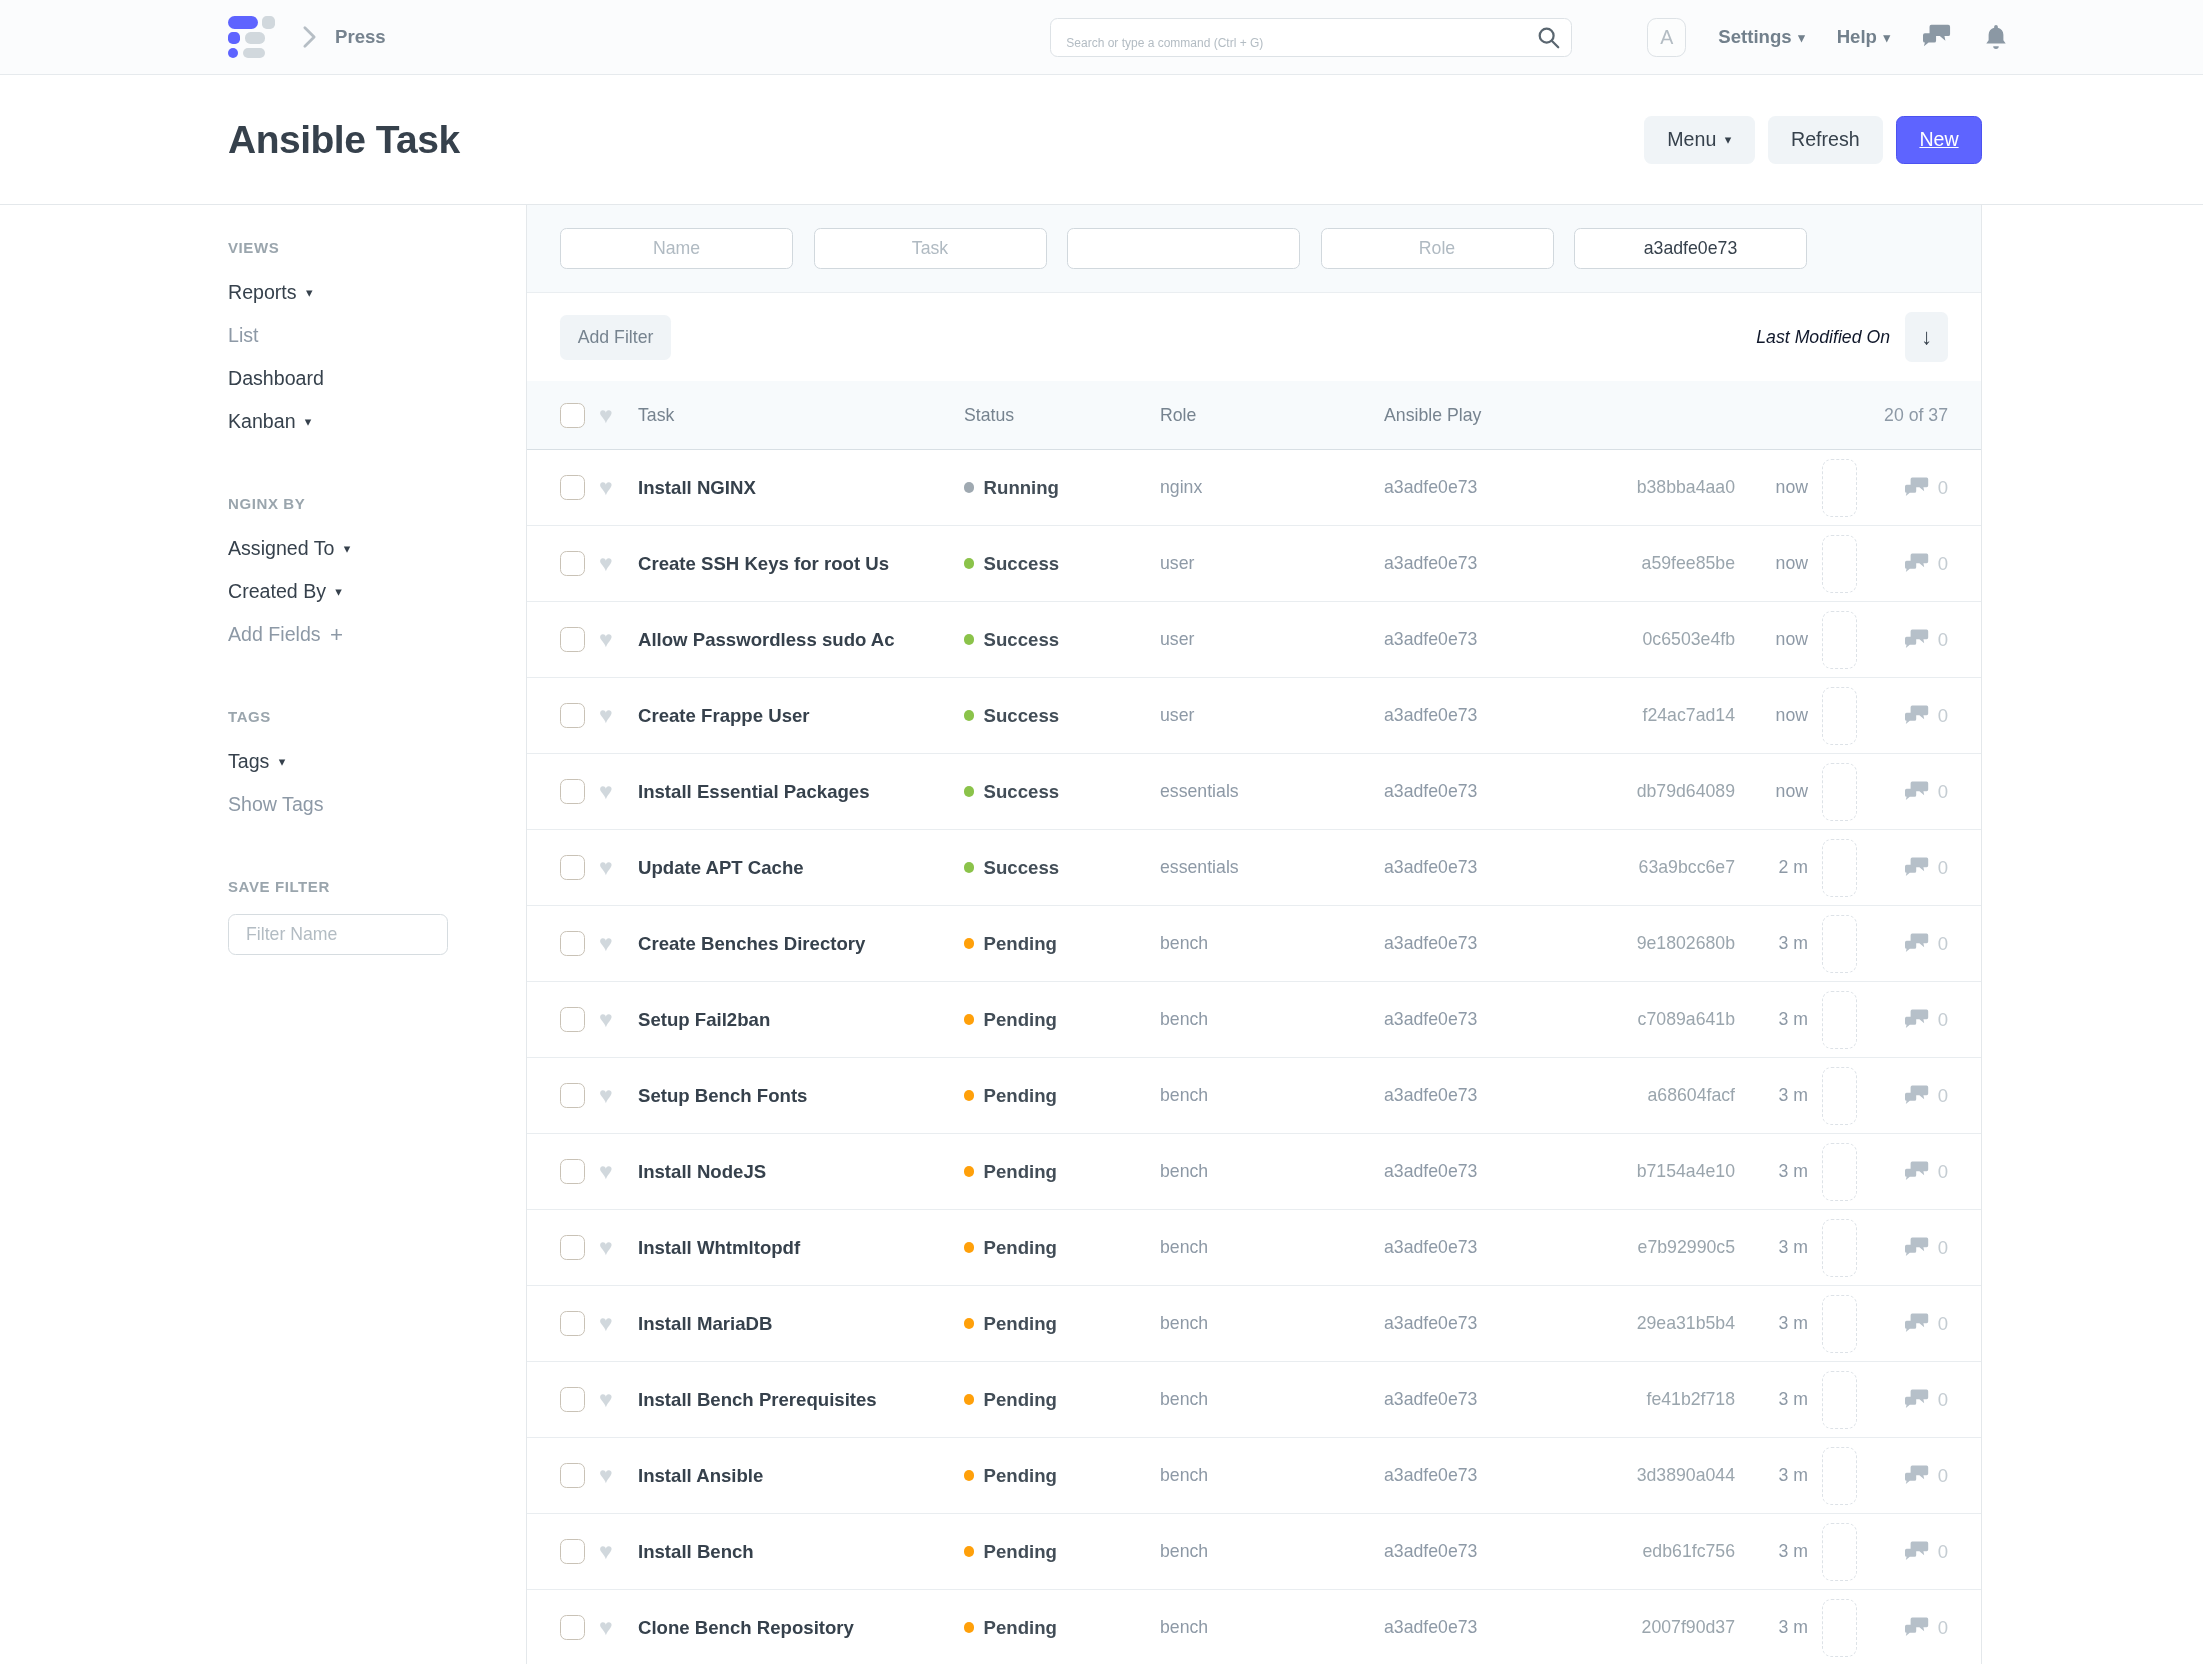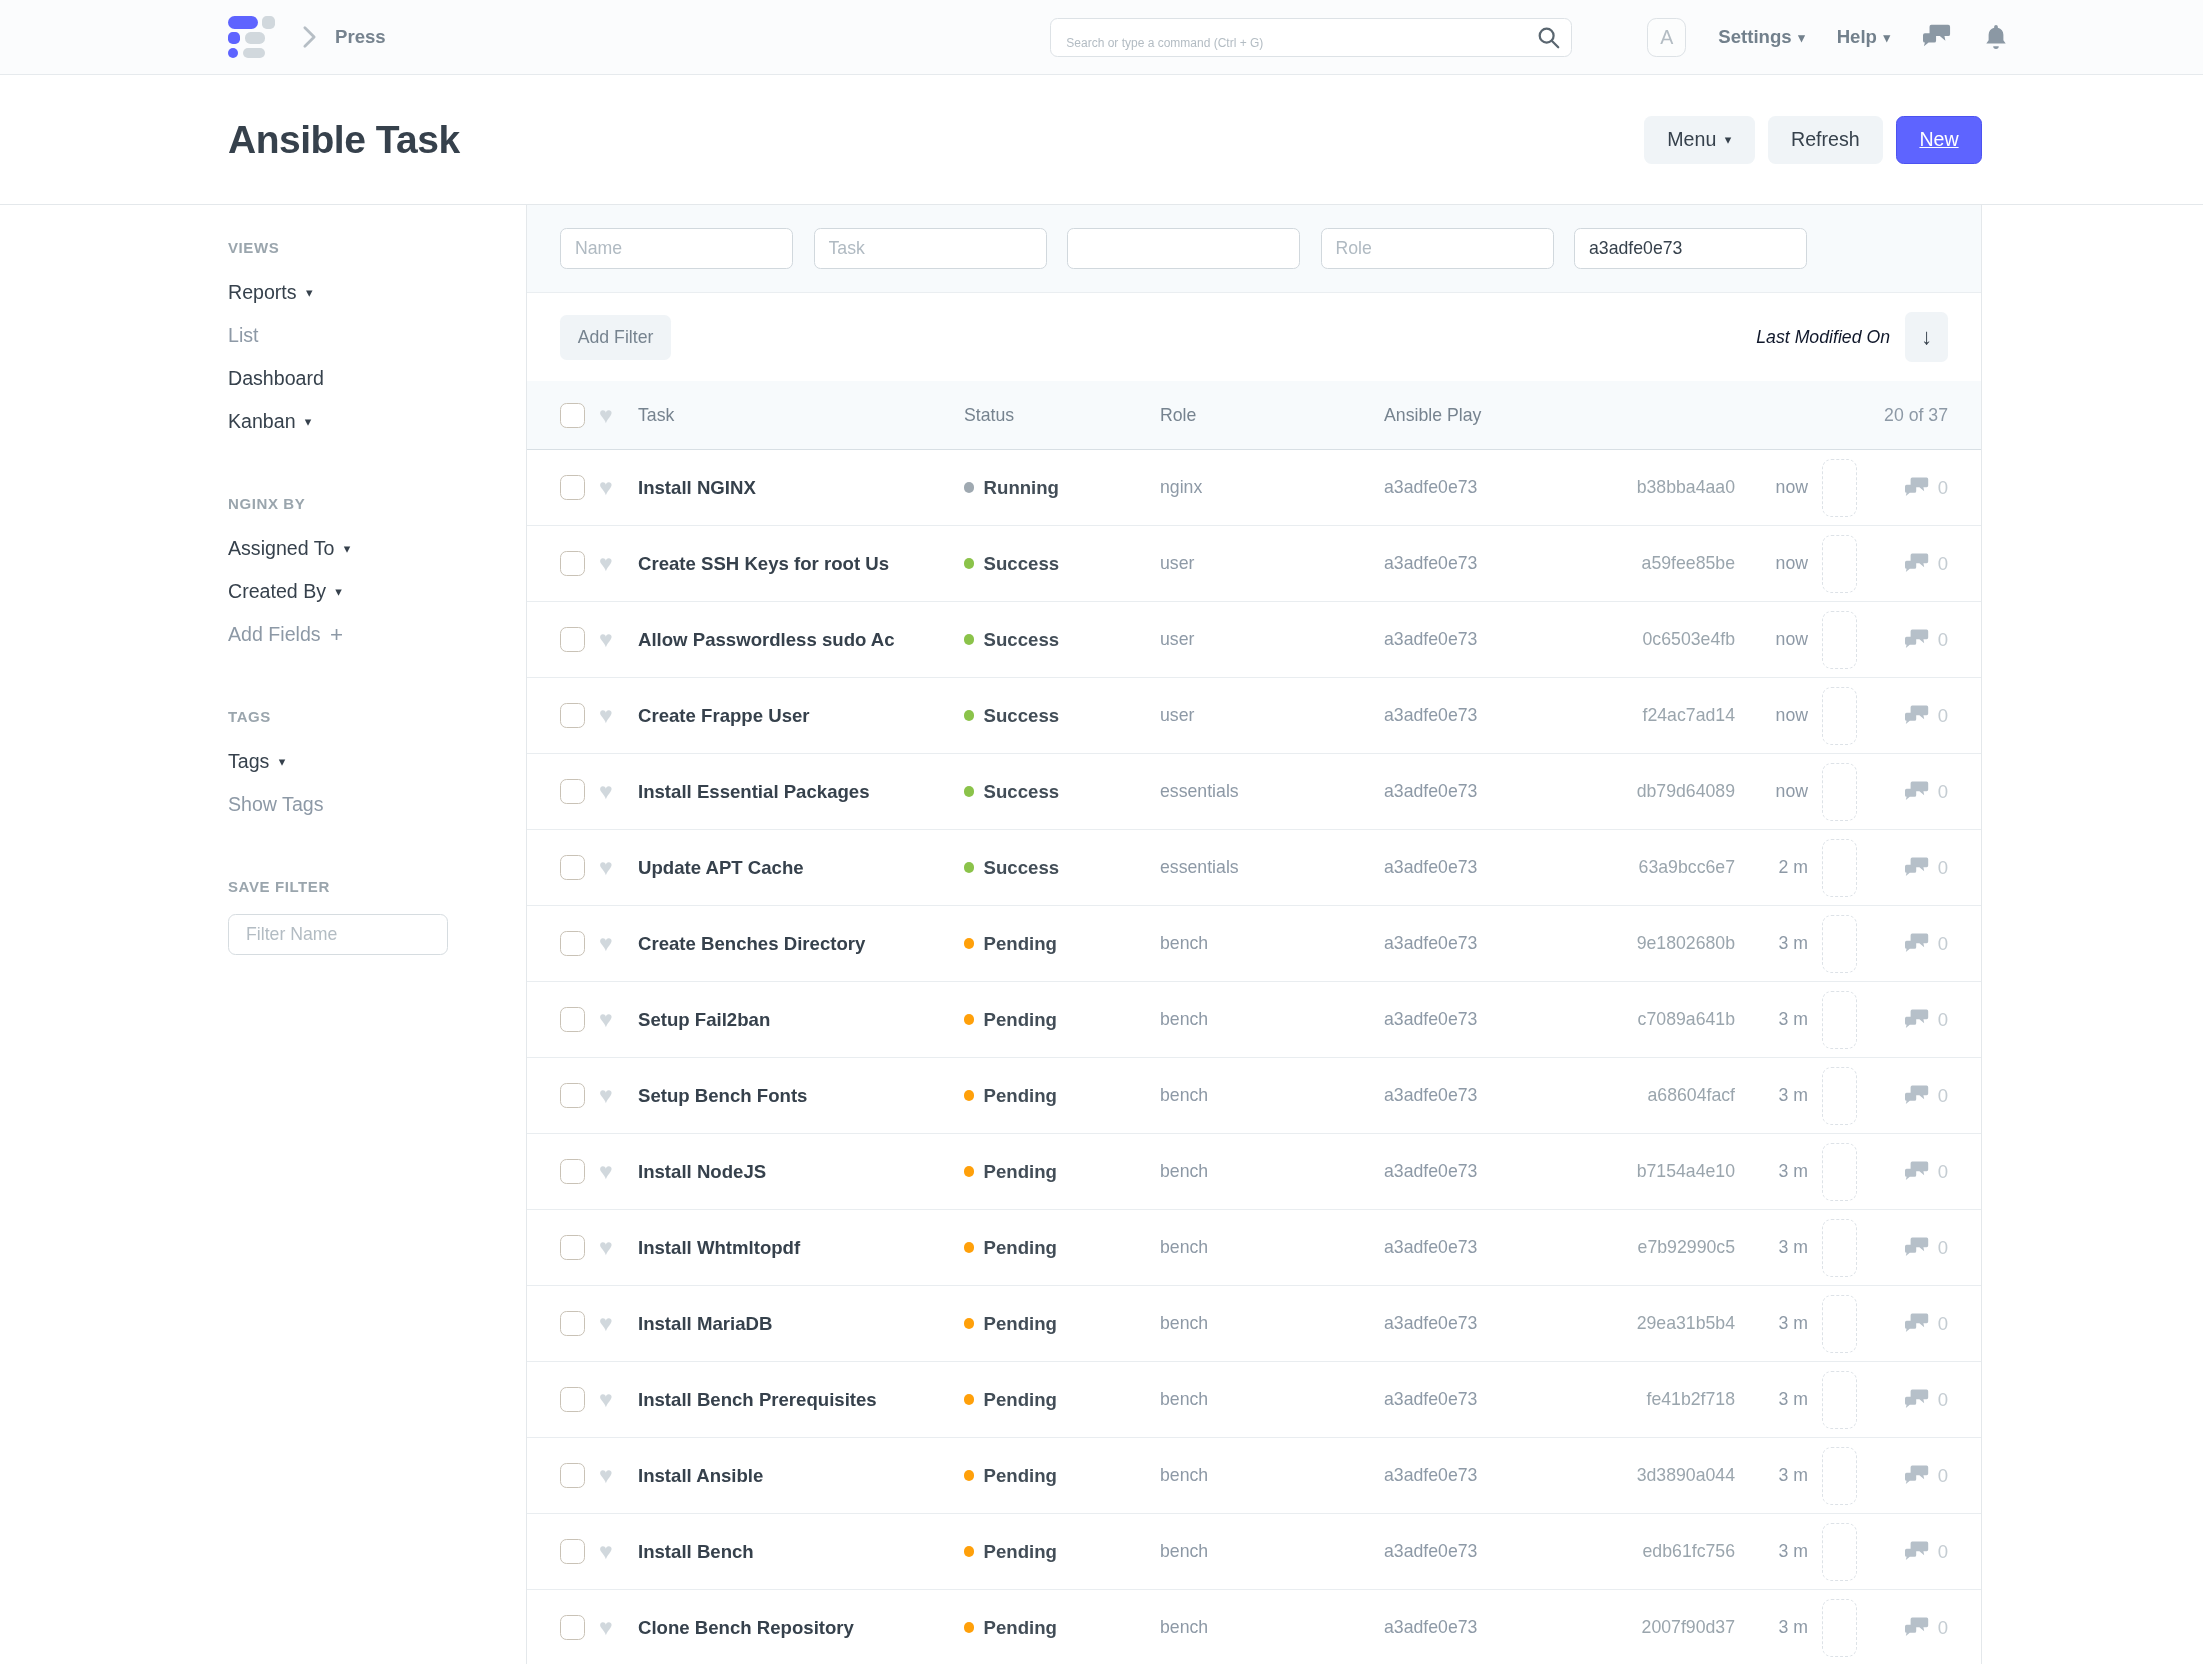--- a/index.html
+++ b/index.html
@@ -60,21 +60,21 @@
     font-family:"Liberation Sans", sans-serif; background:#fff; }
   .save-filter-input::placeholder { color:#b3bcc3; }
 
   
   .list-area { flex:1; margin-right:222px; border-right:0.9px solid #e4e8eb;
     display:flex; flex-direction:column; }
   .filter-section { background:#f7fafc; padding:23px 33px; display:flex; gap:20.5px;
     border-bottom:0.9px solid #eaeef1; }
   .filter-input { width:233px; height:41px; border:0.9px solid #d1d8dd; border-radius:6.5px;
     background:#fff; font-size:17.7px; padding:0 14px; color:#36414c; outline:none;
-    font-family:"Liberation Sans", sans-serif; }
+    font-family:"Liberation Sans", sans-serif;text-align:center; }
   .filter-input::placeholder { color:#b0bac2; }
 
   .toolbar-row { height:91px; background:#fff; display:flex; align-items:center;
     justify-content:space-between; padding:0 33px; }
   .add-filter-btn { background:#f0f4f7; color:#76838f; font-size:17.7px; border:none;
     border-radius:6.5px; padding:12px 17.7px; cursor:pointer; font-family:"Liberation Sans", sans-serif; }
   .sort-wrap { display:flex; align-items:center; gap:15px; }
   .sort-label { font-size:17.7px; color:#0f172a; cursor:pointer;font-style:italic; }
   .sort-btn { background:#f0f4f7; border:none; border-radius:6.5px; width:43px; height:50px;
     font-size:22.4px; color:#36414c; cursor:pointer; }

